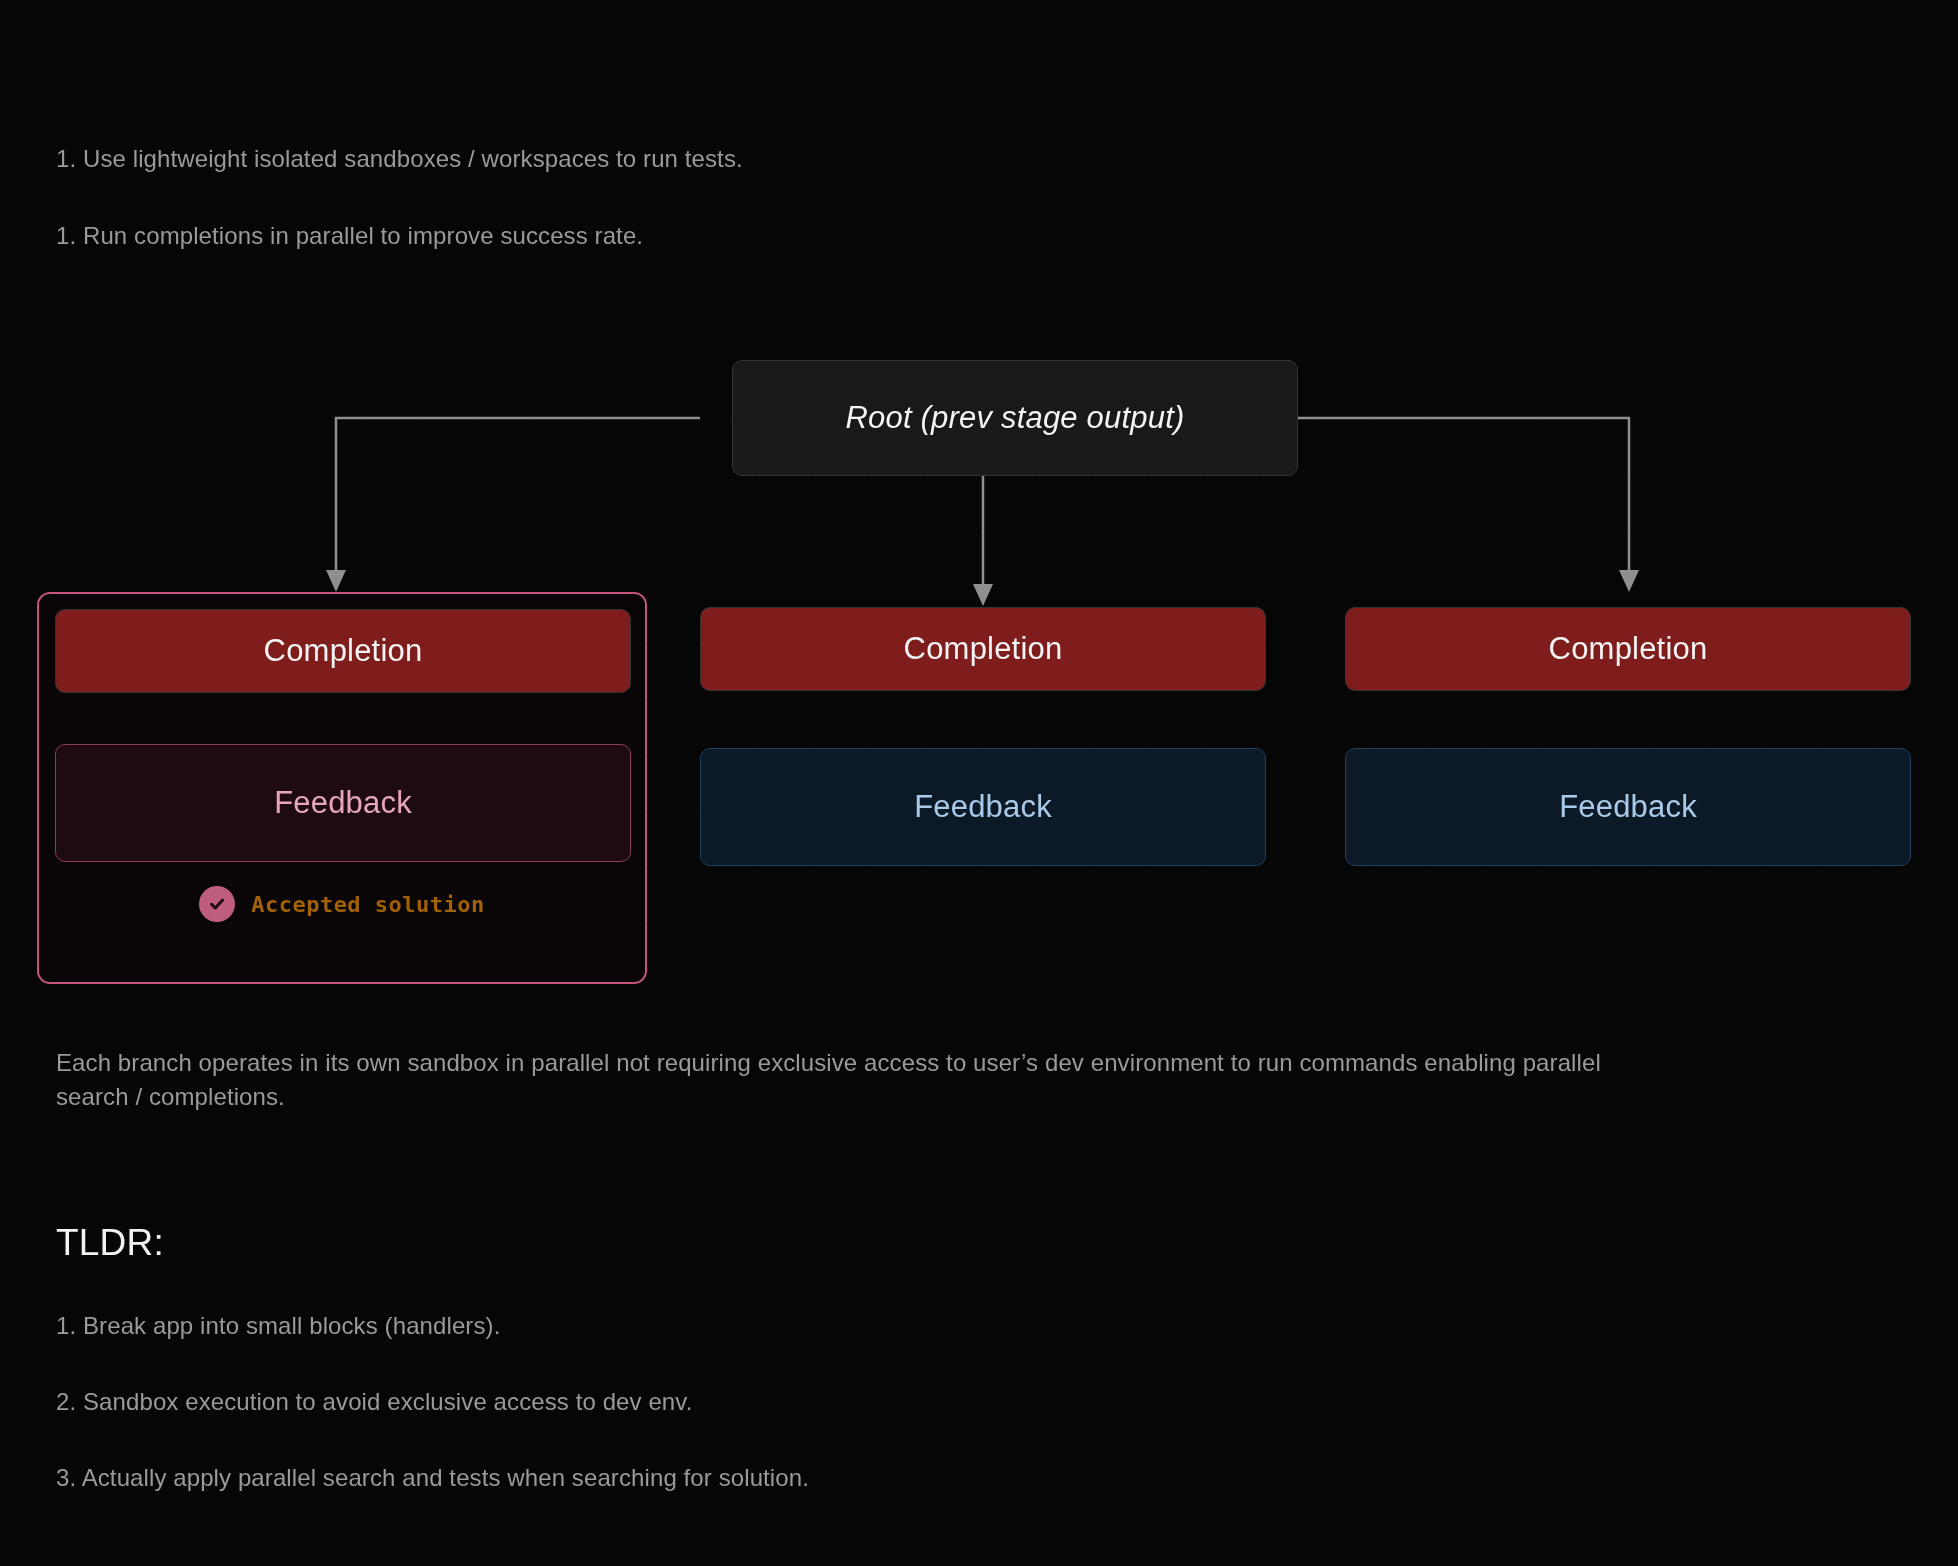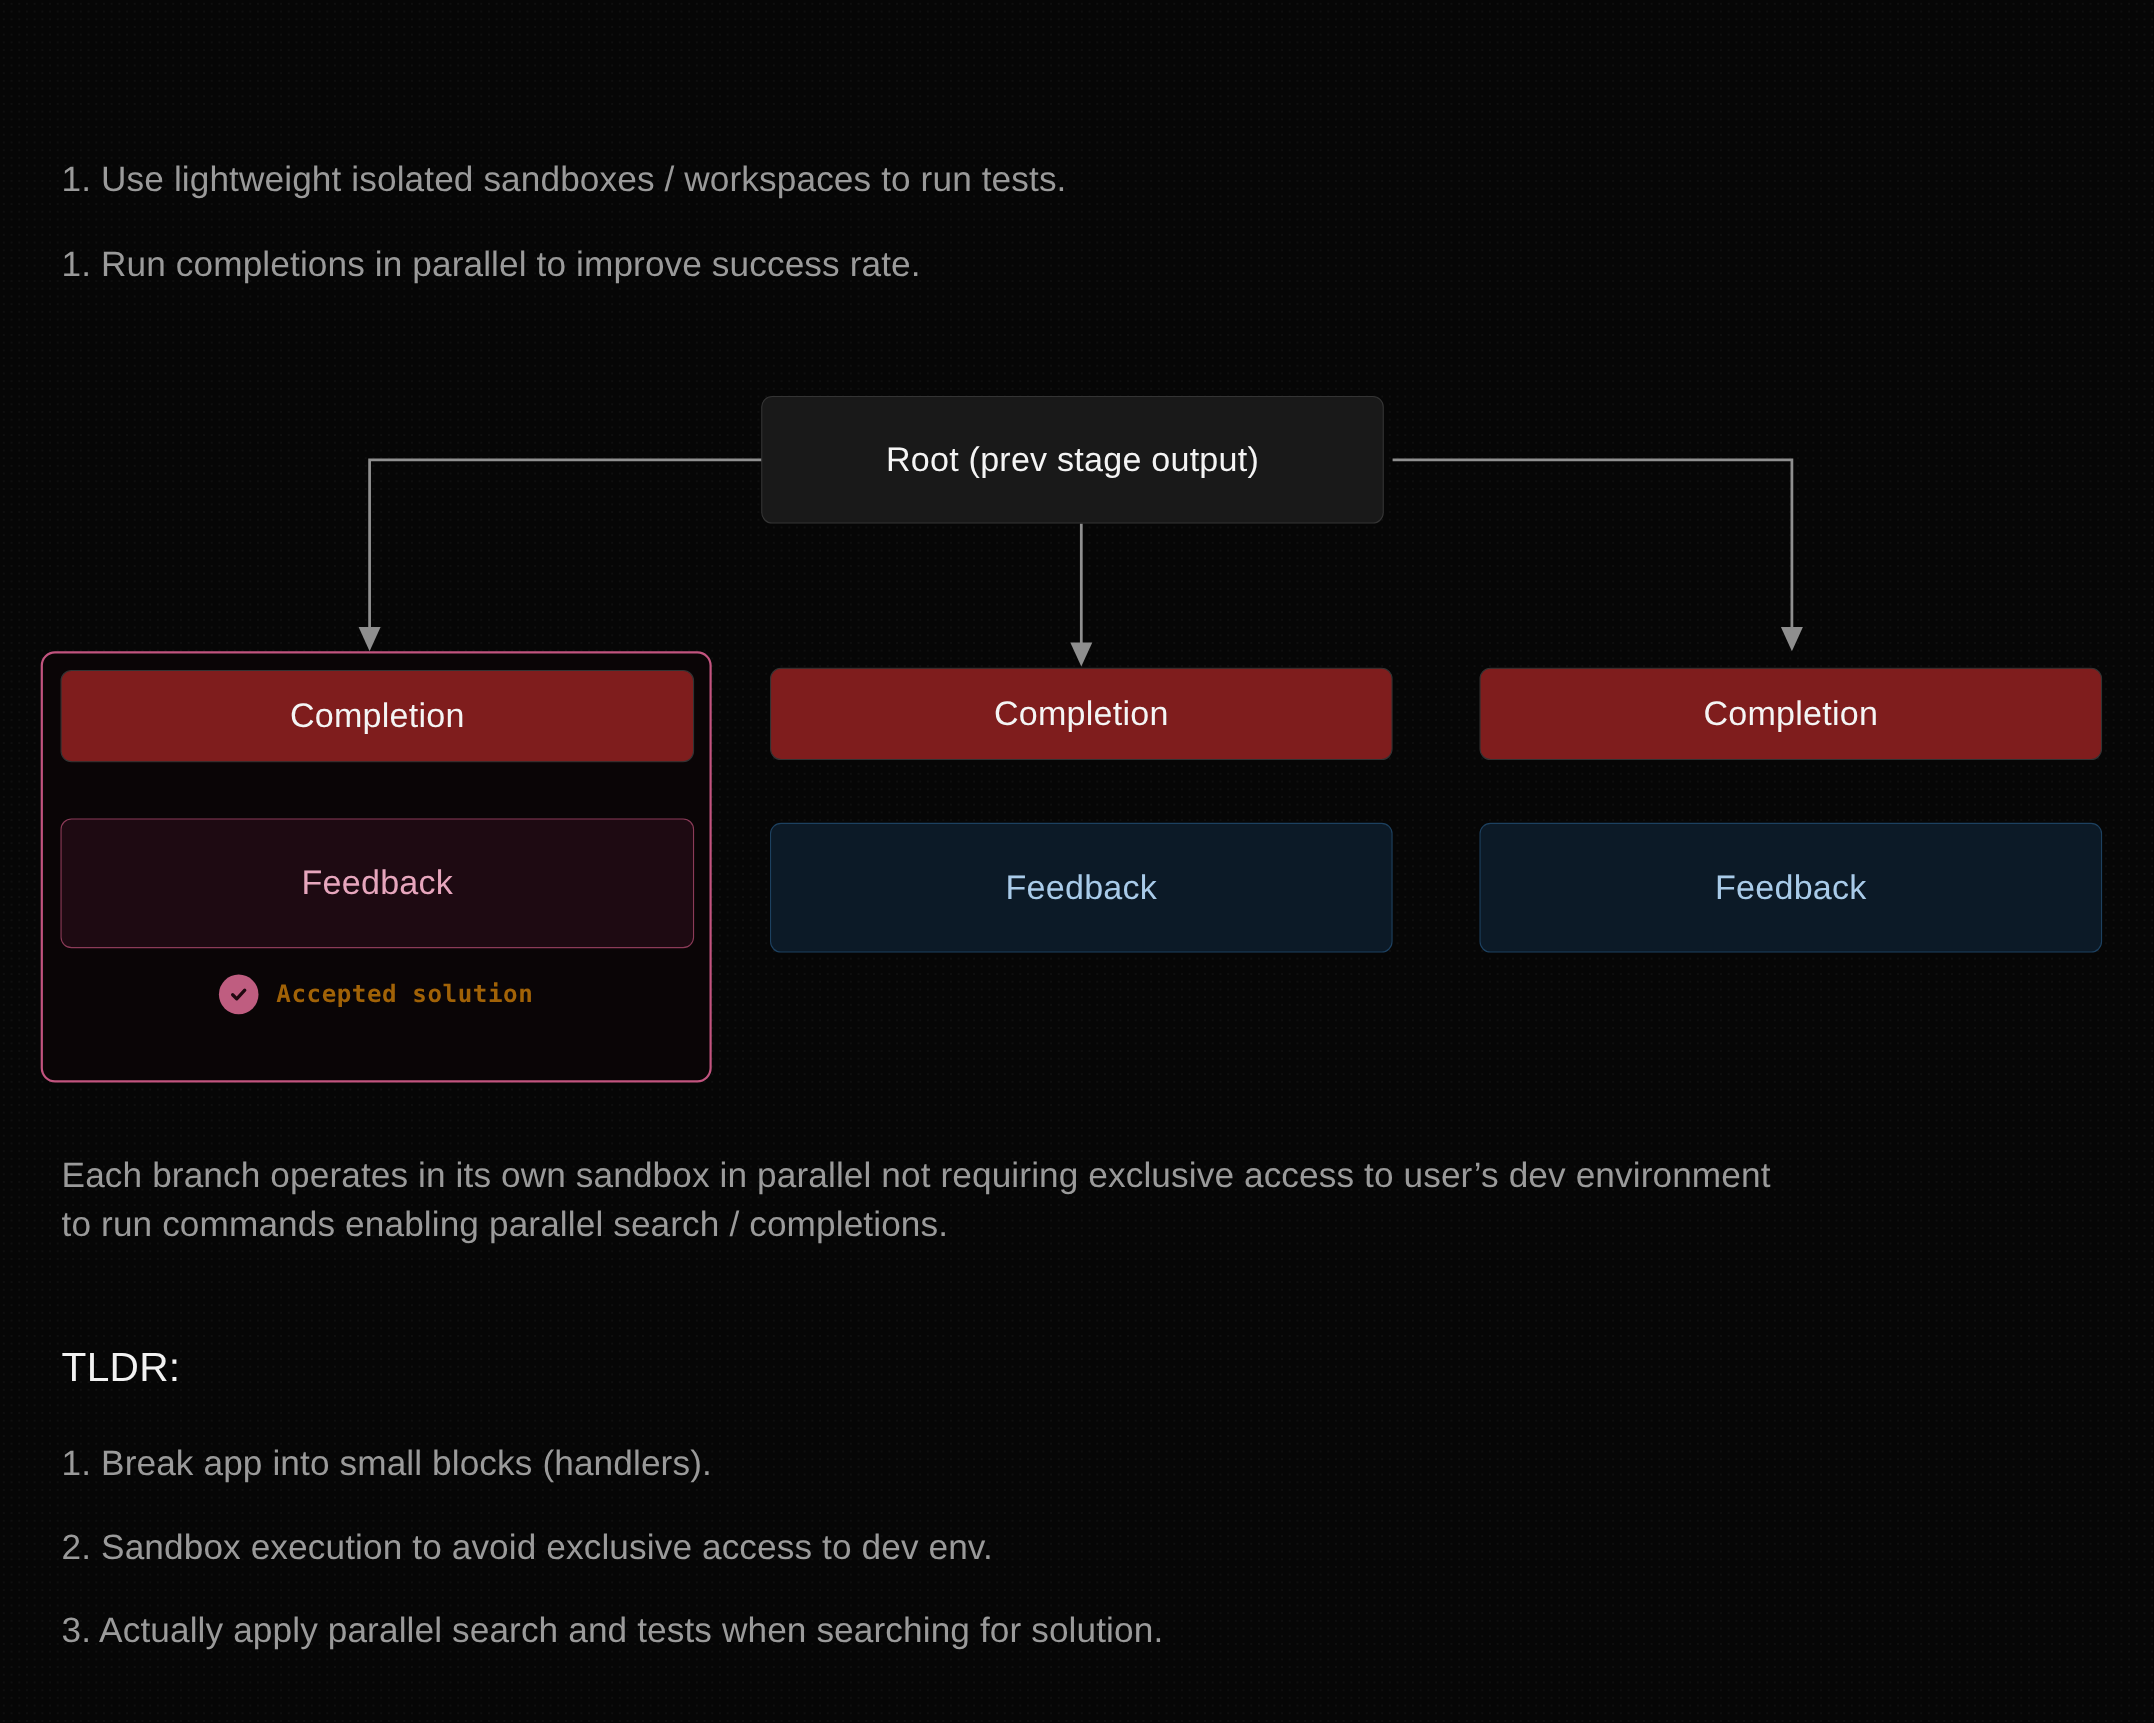--- a/index.html
+++ b/index.html
@@ -36,21 +36,21 @@
     color:#f2f2f2;
     font-size:37px;
     font-weight:400;
     letter-spacing:0.2px;
     white-space:nowrap;
   }
   .para {
     position:absolute;
     left:56px;
     color:#9a9a9a;
-    font-size:32px;
+    font-size:24px;
     font-weight:400;
     letter-spacing:0.1px;
     white-space:nowrap;
   }
   .para.wrap { white-space:normal; width:1560px; line-height:1.42; }
 
   #heading-tricks { top:60px; }
   #line-tricks-1  { top:145px; }
   #line-tricks-2  { top:222px; }
 
@@ -71,24 +71,25 @@
     display:flex;
     align-items:center;
     justify-content:center;
     border-radius:10px;
     font-size:31px;
     letter-spacing:0.2px;
   }
 
   
   #node-root {
-    left:692px; top:360px; width:566px; height:116px;
+    left:732px; top:360px; width:566px; height:116px;
     background:#191919;
     border:1px solid #343434;
     color:#f4f4f4;
+    font-style:italic;
   }
 
   
   .node-completion {
     background:#7f1d1d;
     border:1px solid #333333;
     color:#f4f4f4;
     height:84px;
   }
 

